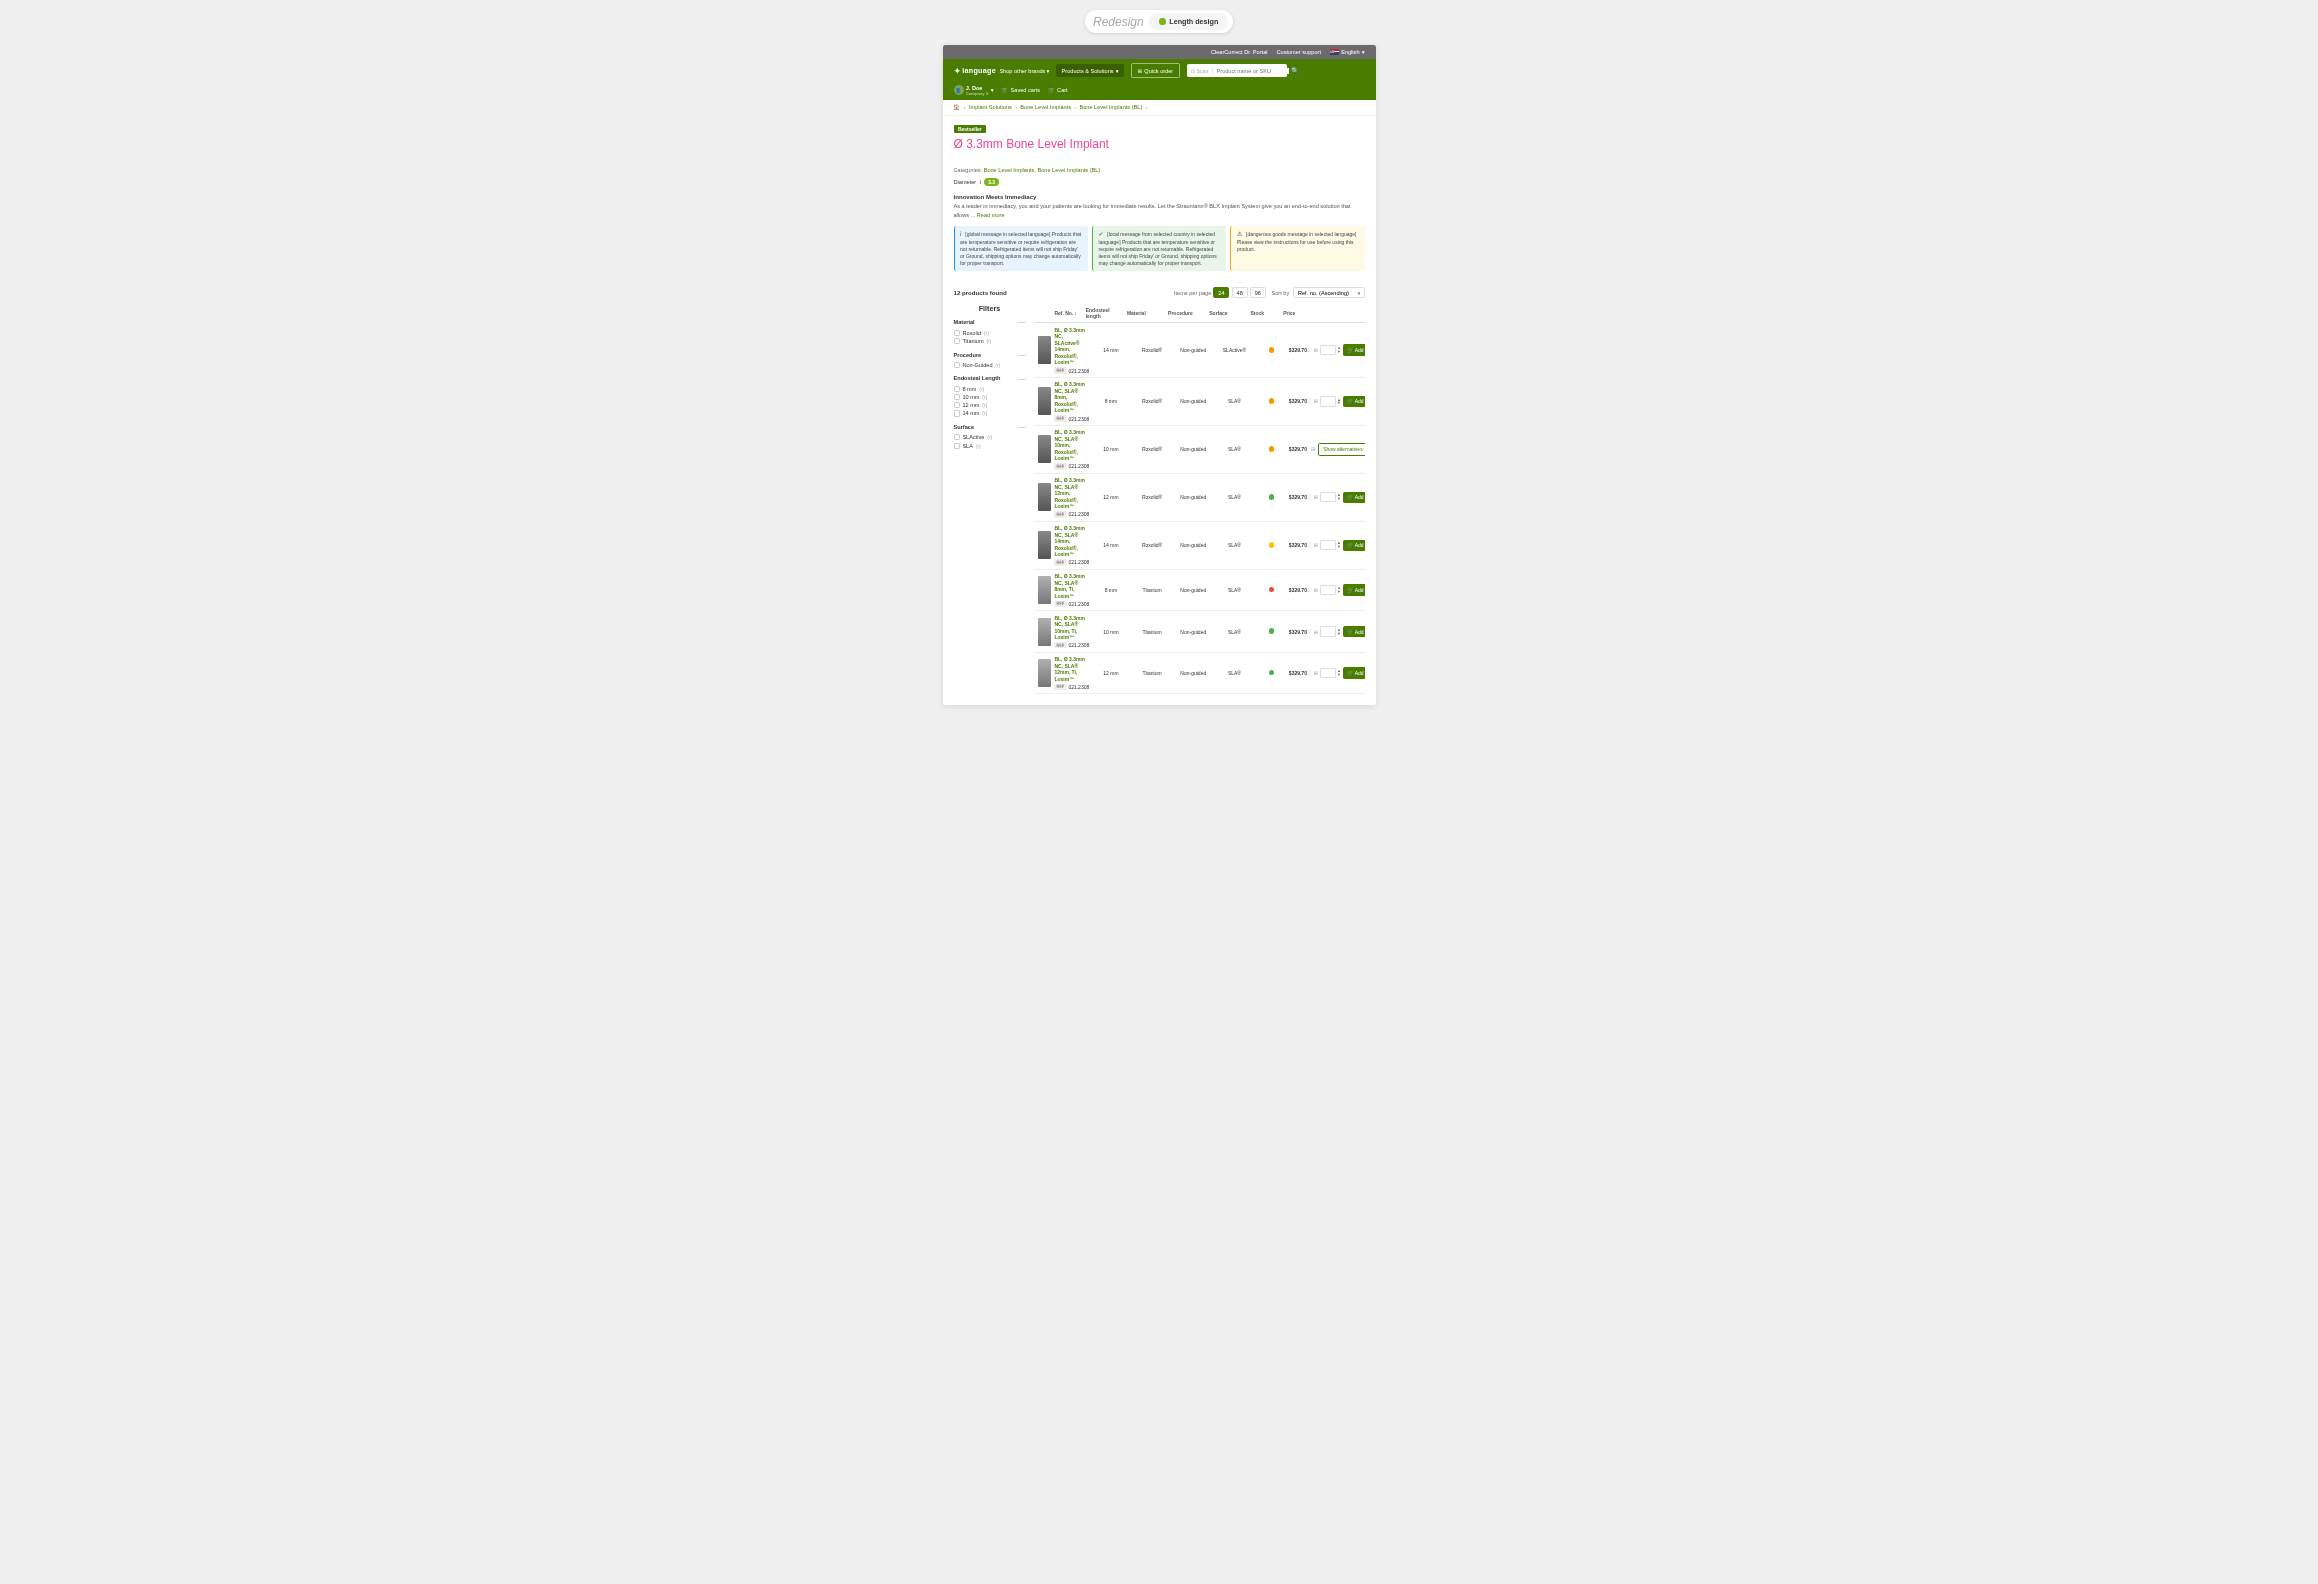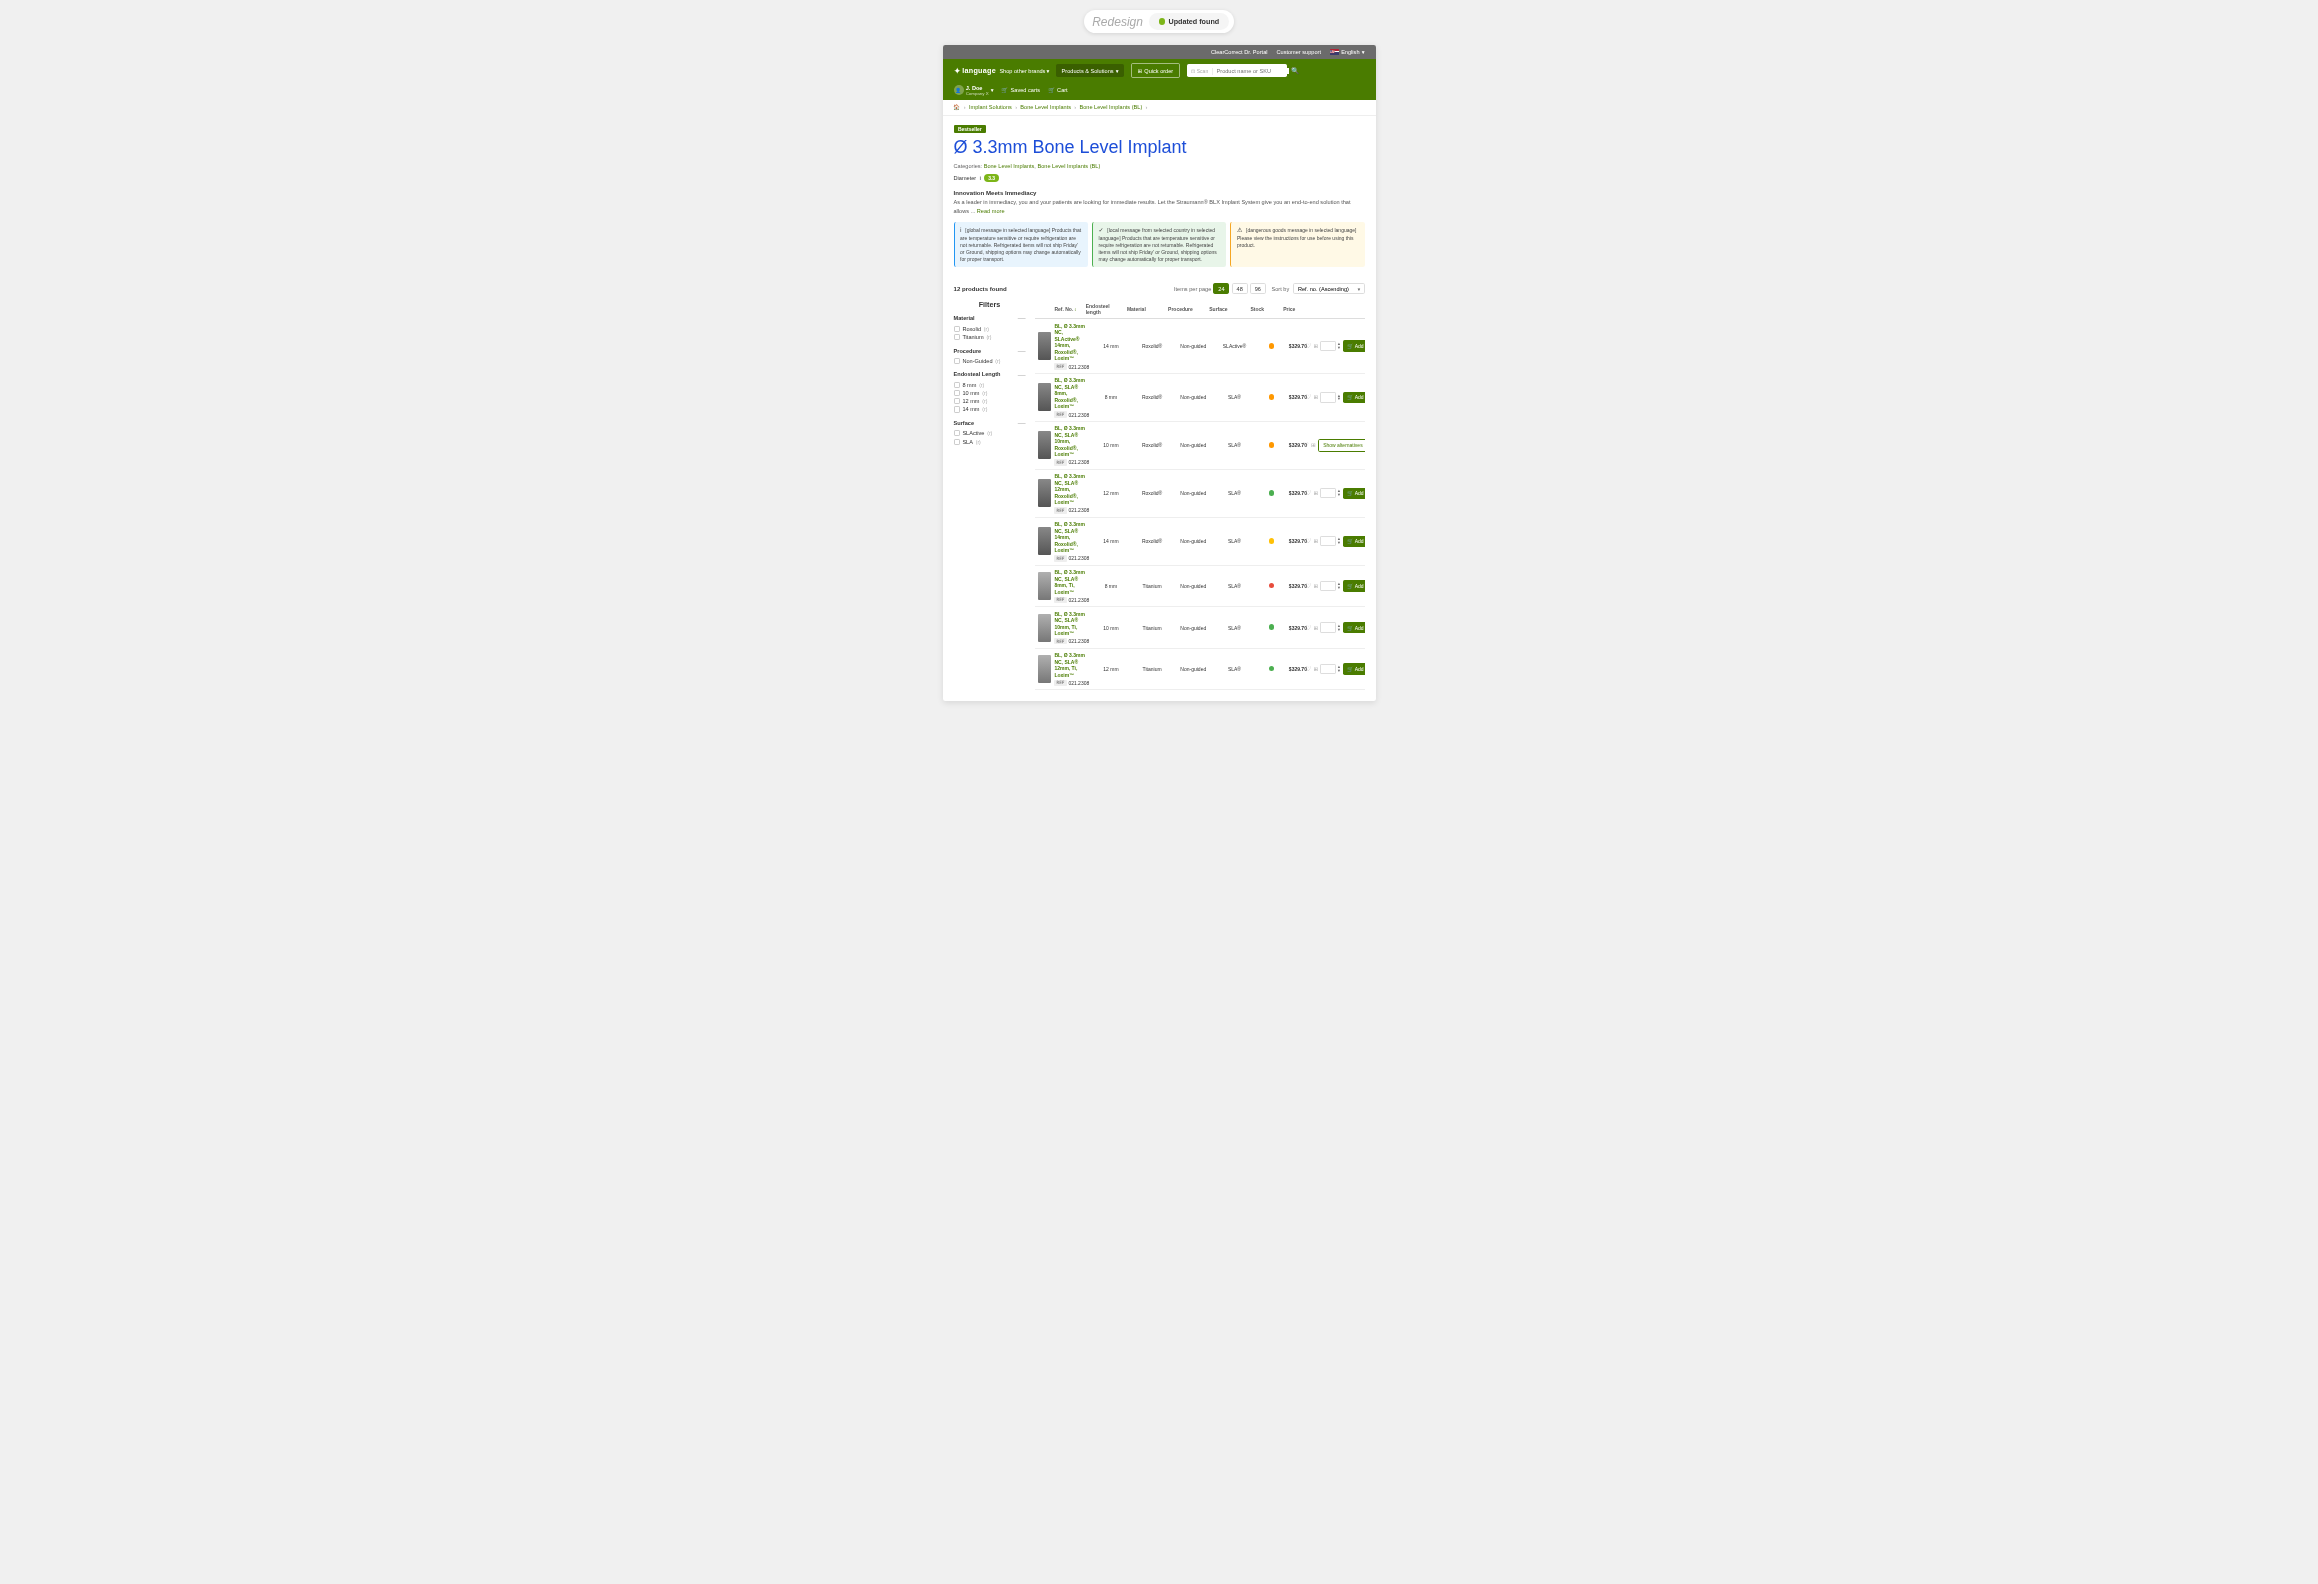--- a/index.html
+++ b/index.html
@@ -85,21 +85,21 @@
     .breadcrumb-sep { color: #aaa; font-size: 5.6px; }
 
     
     .page-content { padding: 9px 11px; background: #fff; }
 
     .bestseller-badge {
       background: #4a7c00; color: #fff; font-size: 5px; font-weight: 600;
       padding: 1.1px 4.4px; border-radius: 1.1px; display: inline-block; margin-bottom: 4.4px;
     }
 
-    .product-title { font-size: 18px; font-weight: 300; color: #1d4ed8; margin-bottom: 5px; }
+    .product-title { font-size: 12px; font-weight: 300; color: #ec4899; margin-bottom: 16px; }
 
     .categories-row { font-size: 5.6px; color: #666; margin-bottom: 4.4px; }
     .categories-row a { color: #4a7c00; text-decoration: none; }
 
     .diameter-row { display: flex; align-items: center; gap: 3.3px; font-size: 5.6px; margin-bottom: 6.7px; }
     .diameter-chip { background: #7cb518; color: #fff; font-size: 5px; padding: 1.1px 3.9px; border-radius: 5.6px; font-weight: 600; }
 
     .section-heading { font-size: 6.1px; font-weight: 700; margin-bottom: 2.8px; }
     .section-text { font-size: 5.6px; color: #555; line-height: 1.5; }
     .read-more { color: #4a7c00; text-decoration: none; font-size: 5.6px; cursor: pointer; }
@@ -210,21 +210,21 @@
     .divider { color: #ddd; }
   </style>
 </head>
 <body>
 
 <div class="toggle-bar">
   <div class="toggle-pill">
     <span class="redesign-label">Redesign</span>
     <span class="updated-label">
       <span class="toggle-dot"></span>
-      <span>Updated found</span>
+      <span>Length design</span>
     </span>
   </div>
 </div>
 
 <div class="main-wrapper">
 
   <div class="top-nav">
     <a class="top-nav-link">ClearCorrect Dr. Portal</a>
     <a class="top-nav-link">Customer support</a>
     <div class="top-nav-flag">

